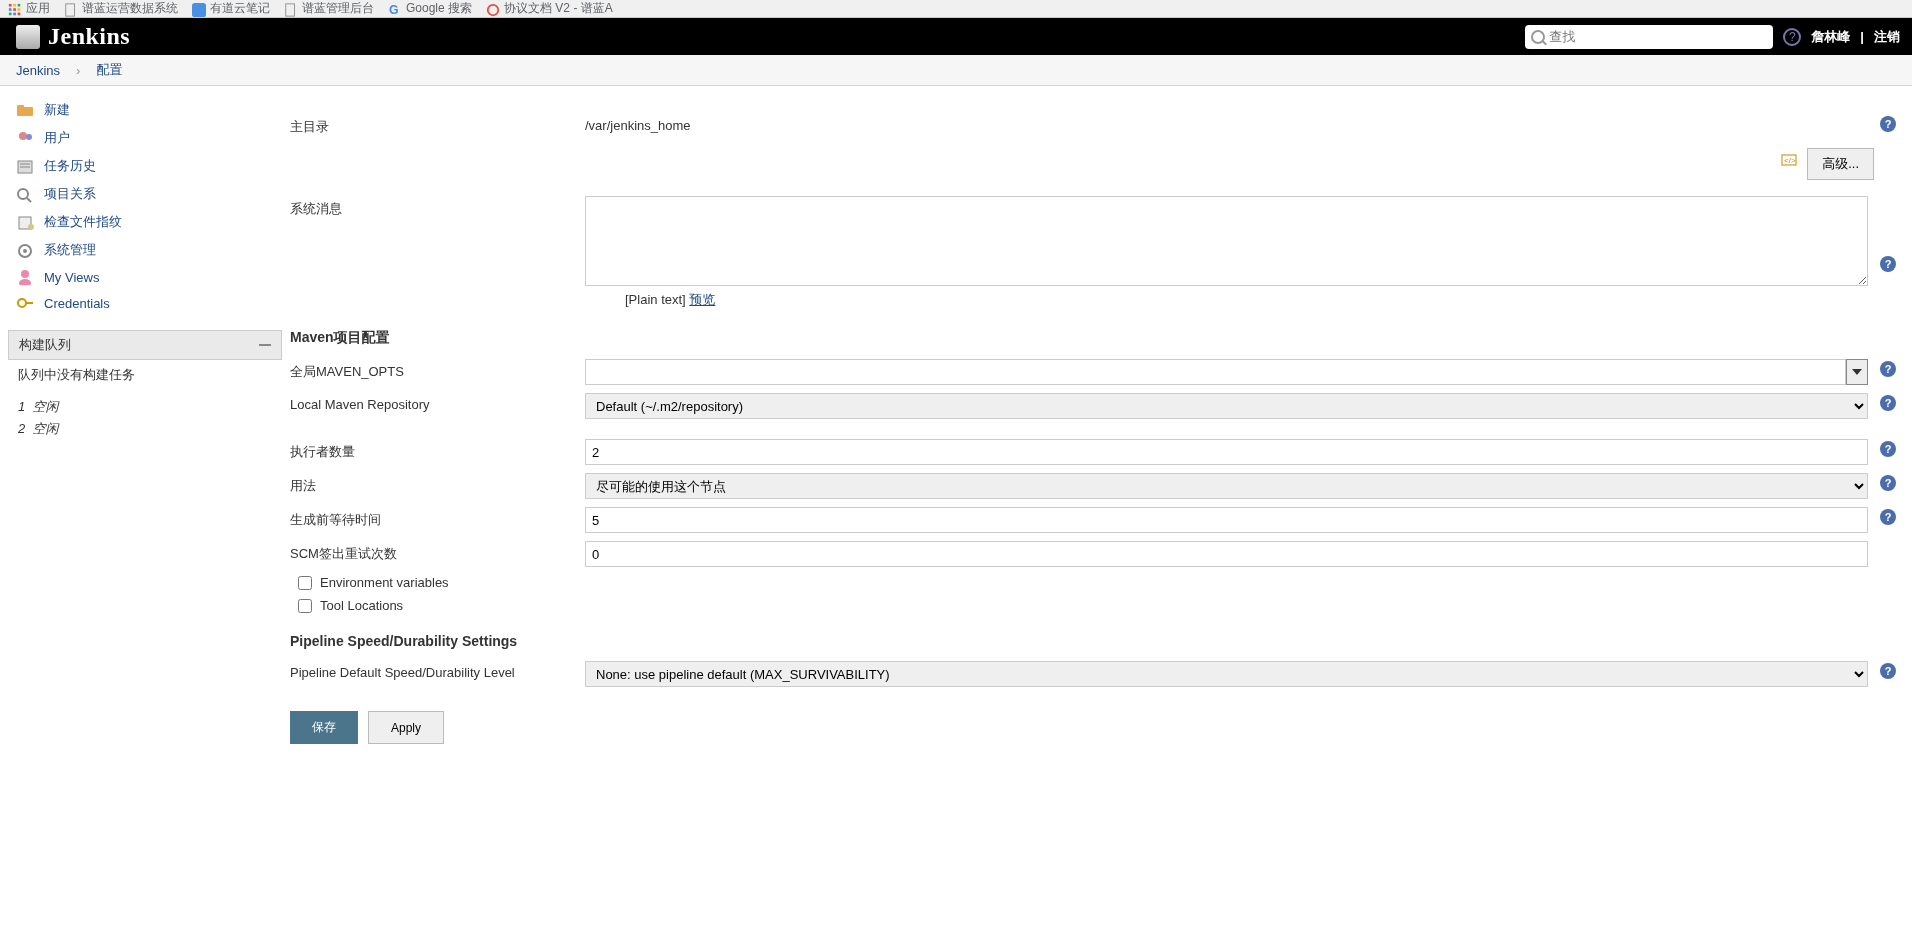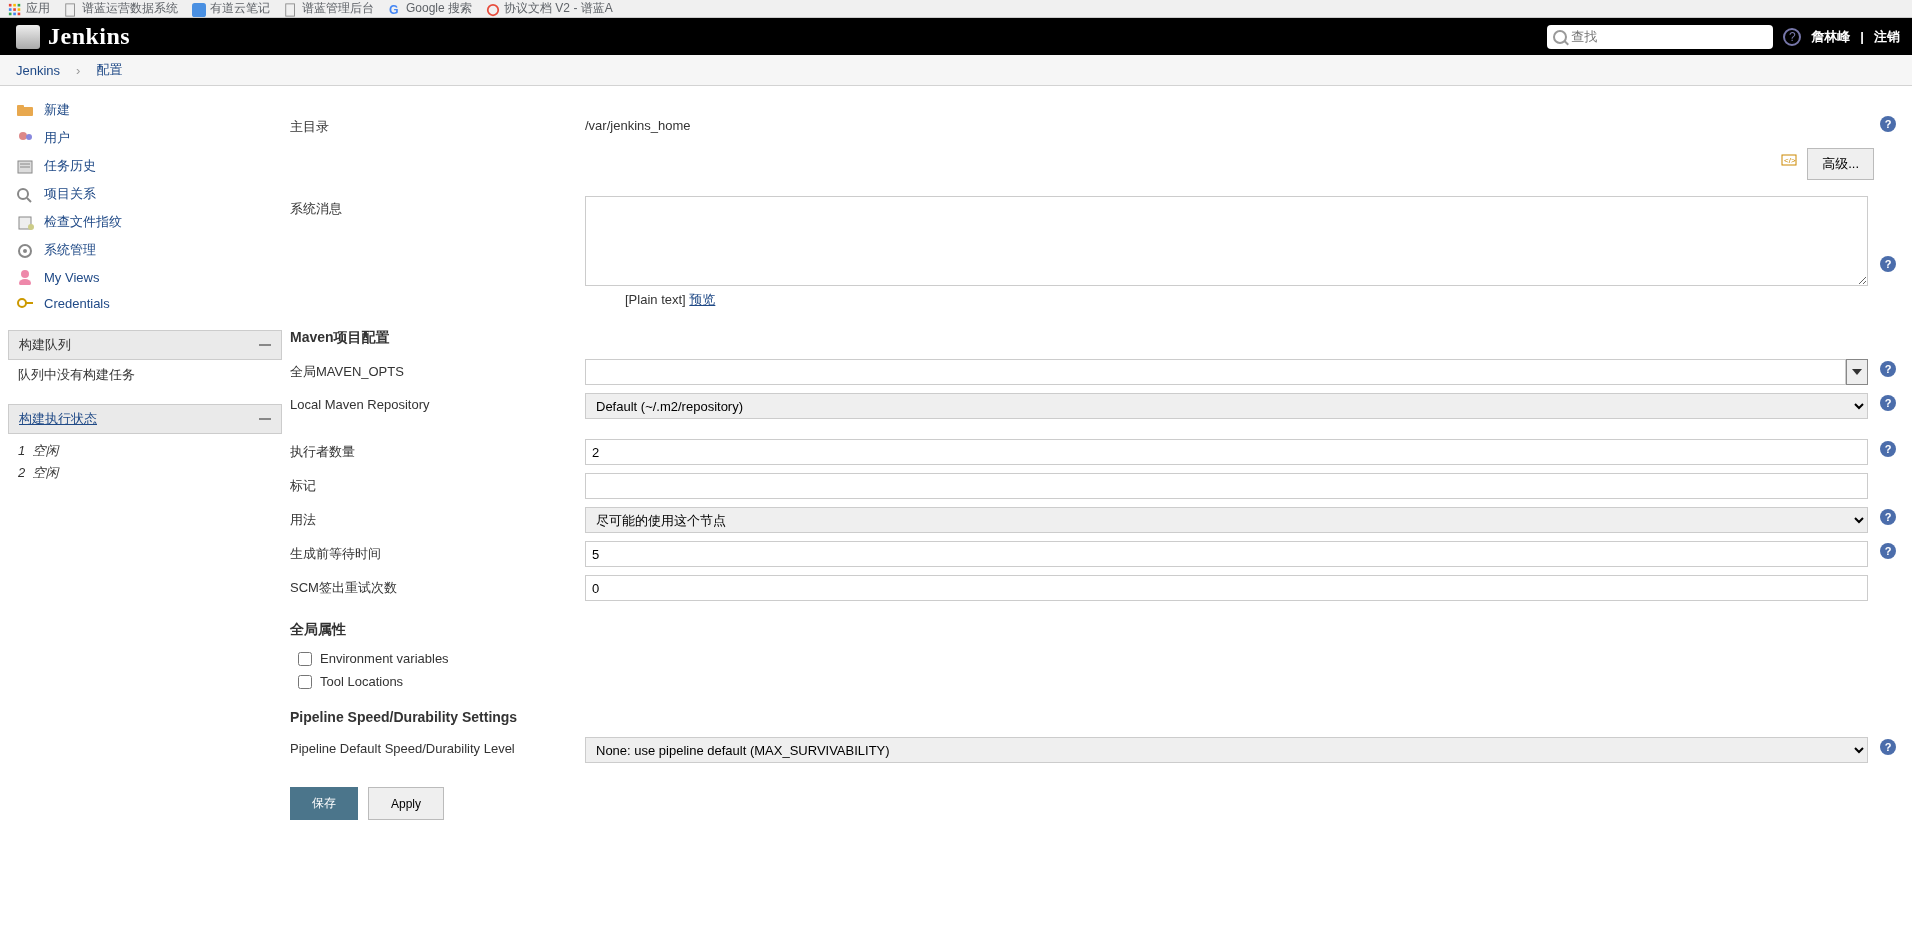--- a/index.html
+++ b/index.html
@@ -4,21 +4,21 @@
 <style>
 * { box-sizing: border-box; margin: 0; padding: 0; }
 body { font-family: Helvetica, Arial, sans-serif; font-size: 13px; color: #333; background: #fff; width: 1912px; }
 .bookmark-bar { height: 18px; background: #f0f0f0; border-bottom: 1px solid #ccc; display: flex; align-items: center; padding: 0 8px; gap: 14px; font-size: 12px; color: #5f6368; }
 .bookmark-item { display: flex; align-items: flex-end; gap: 4px; cursor: pointer; }
 .bm-icon { width: 14px; height: 14px; }
 .header { background: #000; color: #fff; height: 37px; display: flex; align-items: center; padding: 0 12px 0 16px; }
 .logo-img { width: 24px; height: 24px; background: linear-gradient(#eee, #aaa); border-radius: 3px; margin-right: 8px; }
 .logo-text { font-family: Georgia, serif; font-size: 24px; font-weight: bold; letter-spacing: 0.5px; }
 .header-right { margin-left: auto; display: flex; align-items: center; gap: 10px; }
-.search-wrap { background: #fff; border-radius: 4px; display: flex; align-items: center; padding: 2px 6px; height: 24px; width: 226px; }
+.search-wrap { background: #fff; border-radius: 4px; display: flex; align-items: center; padding: 2px 6px; height: 24px; width: 248px; }
 .search-icon { width: 14px; height: 14px; border: 2px solid #999; border-radius: 50%; position: relative; }
 .search-icon::after { content: ''; position: absolute; width: 5px; height: 2px; background: #999; transform: rotate(45deg); bottom: -2px; right: -4px; }
 .search-input { border: 0; outline: 0; font-size: 13px; color: #666; background: transparent; flex: 1; padding-left: 4px; }
 .help-circ { width: 18px; height: 18px; border: 2px solid #77a; border-radius: 50%; display: flex; align-items: center; justify-content: center; font-size: 12px; color: #77a; cursor: pointer; }
 .header-link { color: #fff; font-weight: bold; font-size: 13px; cursor: pointer; }
 .breadcrumb { background: #f6f6f6; border-bottom: 1px solid #d3d3d3; padding: 6px 16px; font-size: 13px; display: flex; align-items: center; gap: 16px; }
 .breadcrumb a { color: #204a87; cursor: pointer; }
 .bc-sep { color: #999; }
 .main { display: flex; }
 .sidebar { width: 290px; padding: 10px 8px; }
@@ -199,24 +199,20 @@
         </div>
         <span>Credentials</span>
       </div>
 
     <div class="side-section">
       <span>构建队列</span>
       <div class="minus"></div>
     </div>
     <div class="side-content">队列中没有构建任务</div>
 
-    <div class="side-section">
-      <span class="side-section-underline">构建执行状态</span>
-      <div class="minus"></div>
-    </div>
     <div class="side-content">
       <div class="exec-item"><span>1</span>&nbsp;&nbsp;<span>空闲</span></div>
       <div class="exec-item"><span>2</span>&nbsp;&nbsp;<span>空闲</span></div>
     </div>
   </div>
 
   <div class="content">
 
     <div class="form-row">
       <div class="form-label">主目录</div>
@@ -274,27 +270,20 @@
     <div style="height:12px"></div>
 
     <div class="form-row">
       <div class="form-label">执行者数量</div>
       <div class="form-control">
         <input class="tf" value="2" style="">
         <div class="helpmark">?</div>
       </div>
     </div>
 
-    <div class="form-row">
-      <div class="form-label">标记</div>
-      <div class="form-control">
-        <input class="tf" value="" style="">
-        <div style="width:22px"></div>
-      </div>
-    </div>
 
     <div class="form-row">
       <div class="form-label">用法</div>
       <div class="form-control">
         <select class="sel"><option>尽可能的使用这个节点</option></select>
         <div class="helpmark">?</div>
       </div>
     </div>
 
     <div class="form-row">
@@ -307,21 +296,20 @@
 
     <div class="form-row">
       <div class="form-label">SCM签出重试次数</div>
       <div class="form-control">
         <input class="tf" value="0" style="">
         <div style="width:22px"></div>
       </div>
     </div>
 
 
-    <div class="section-title">全局属性</div>
 
     <div class="checkbox-row">
       <input type="checkbox" style="">
       <span>Environment variables</span>
     </div>
     <div class="checkbox-row">
       <input type="checkbox" style="">
       <span>Tool Locations</span>
     </div>
 

